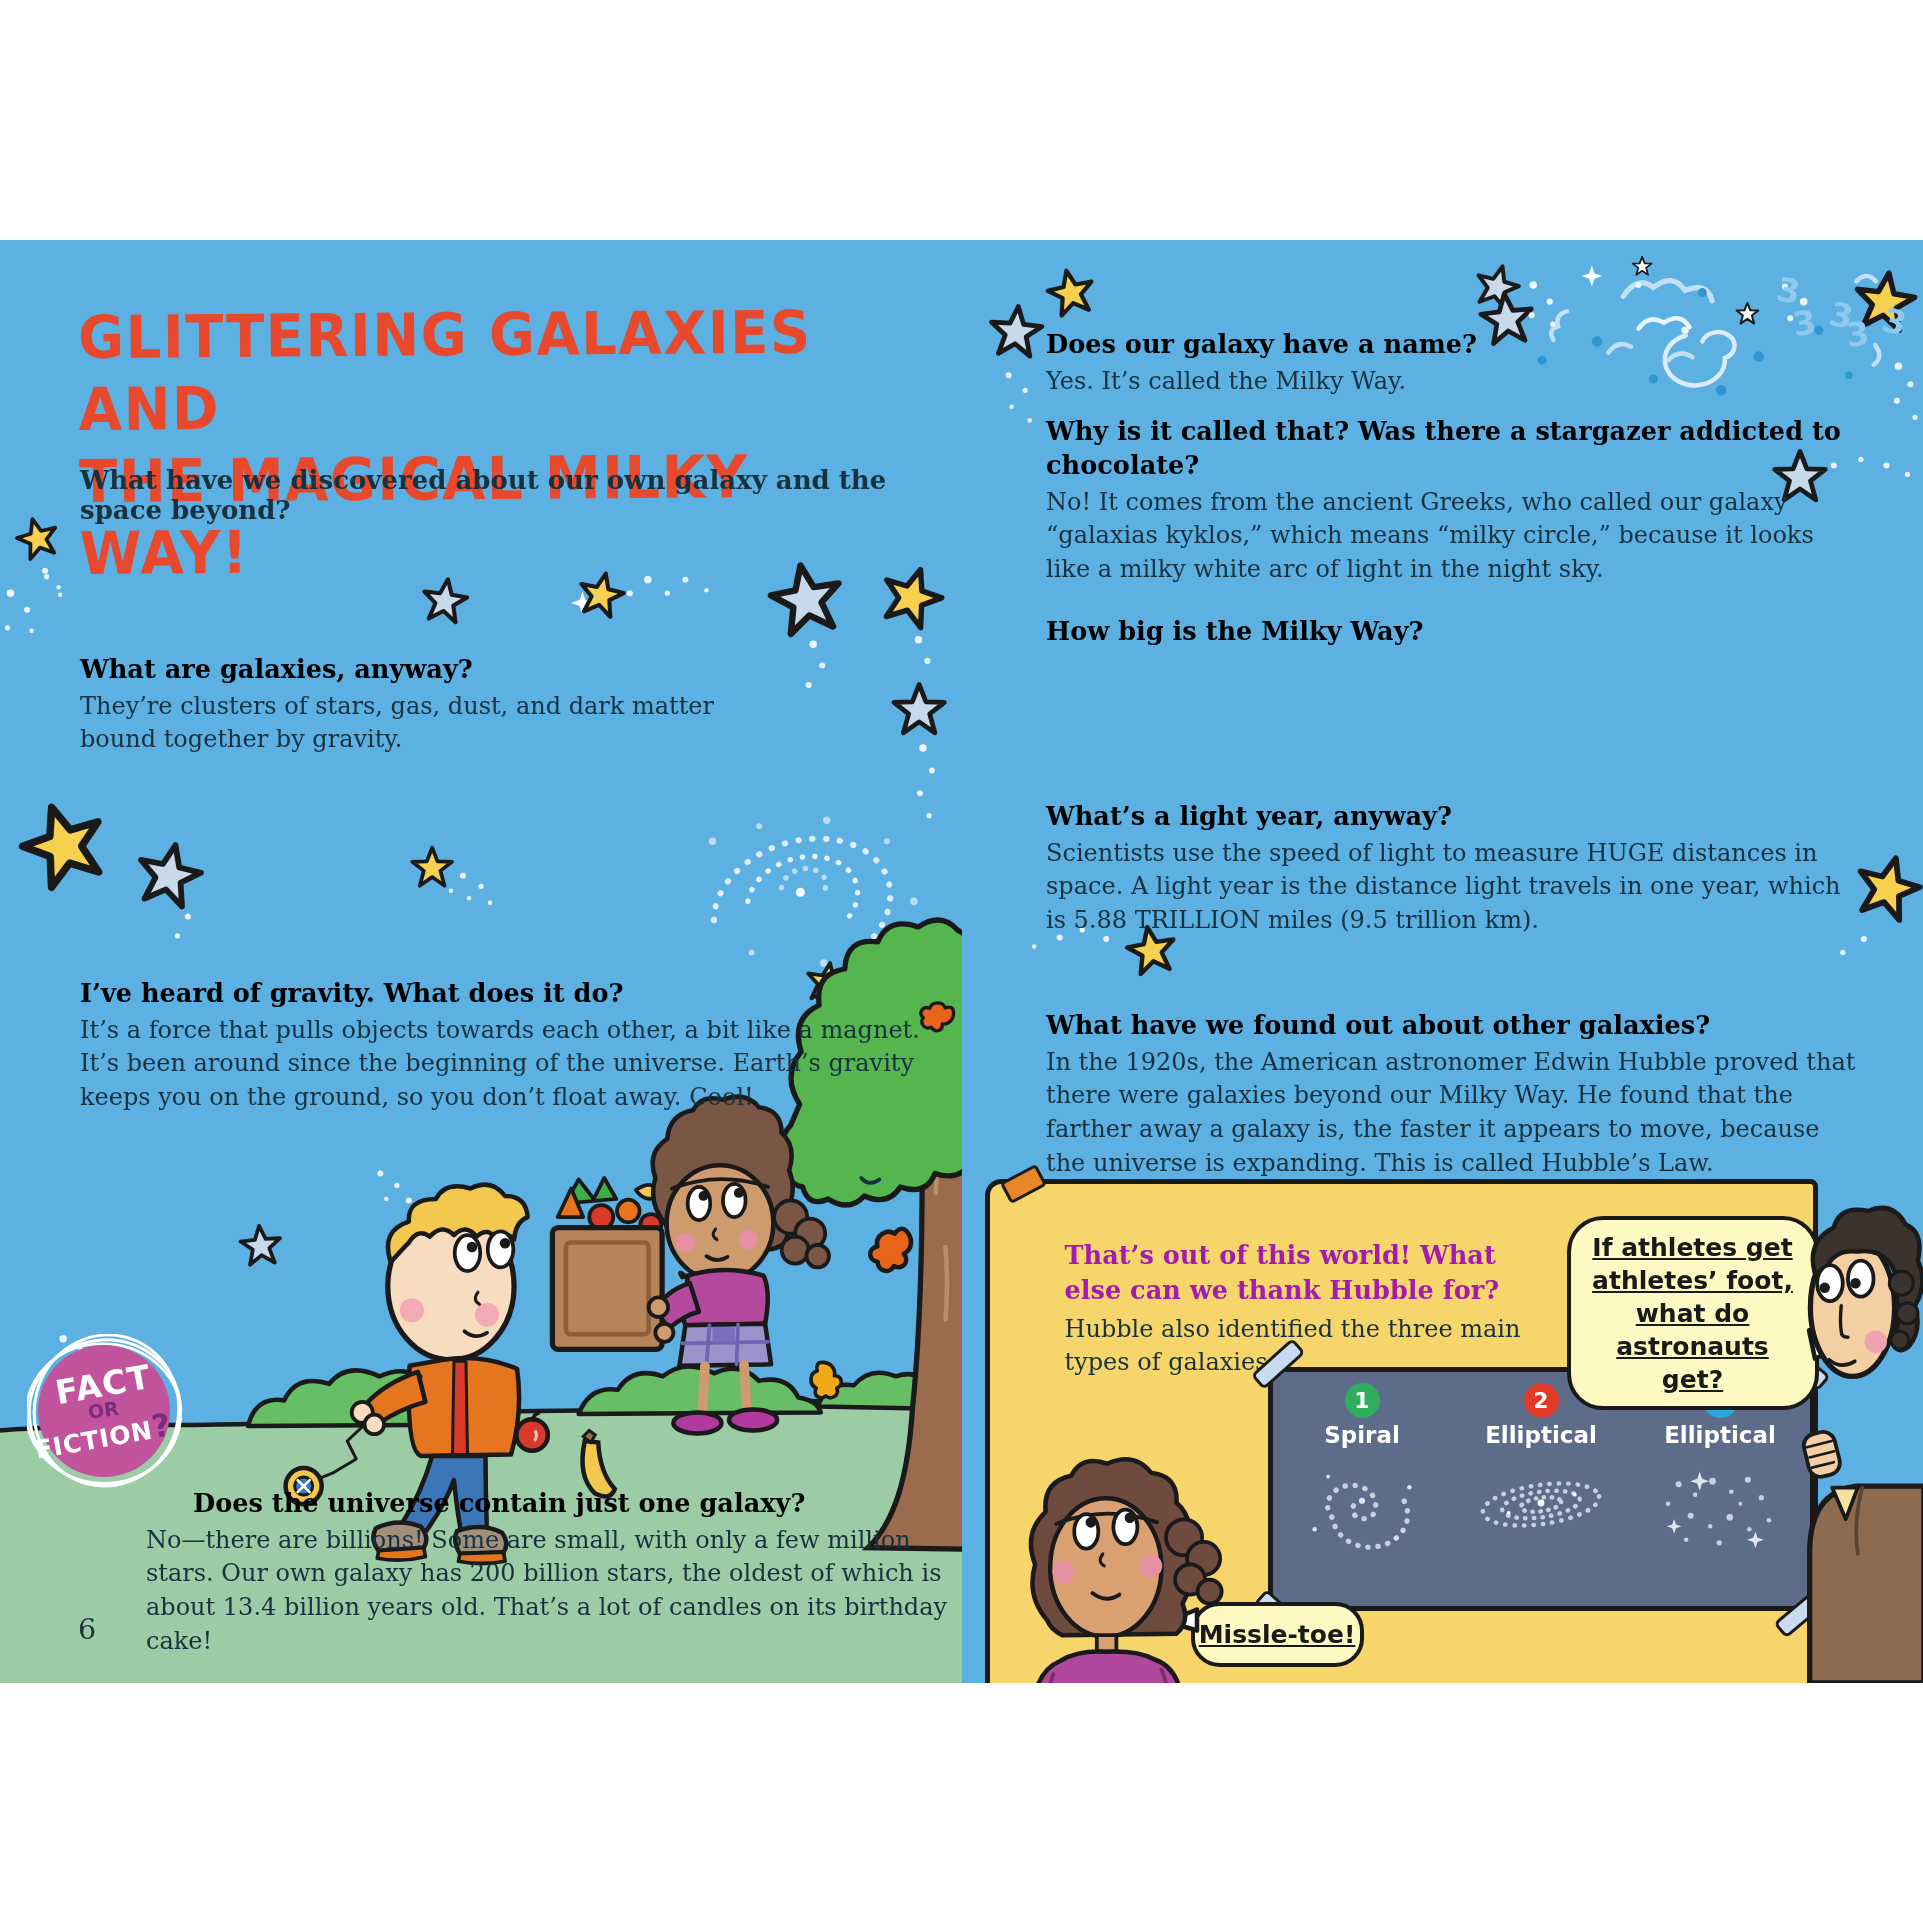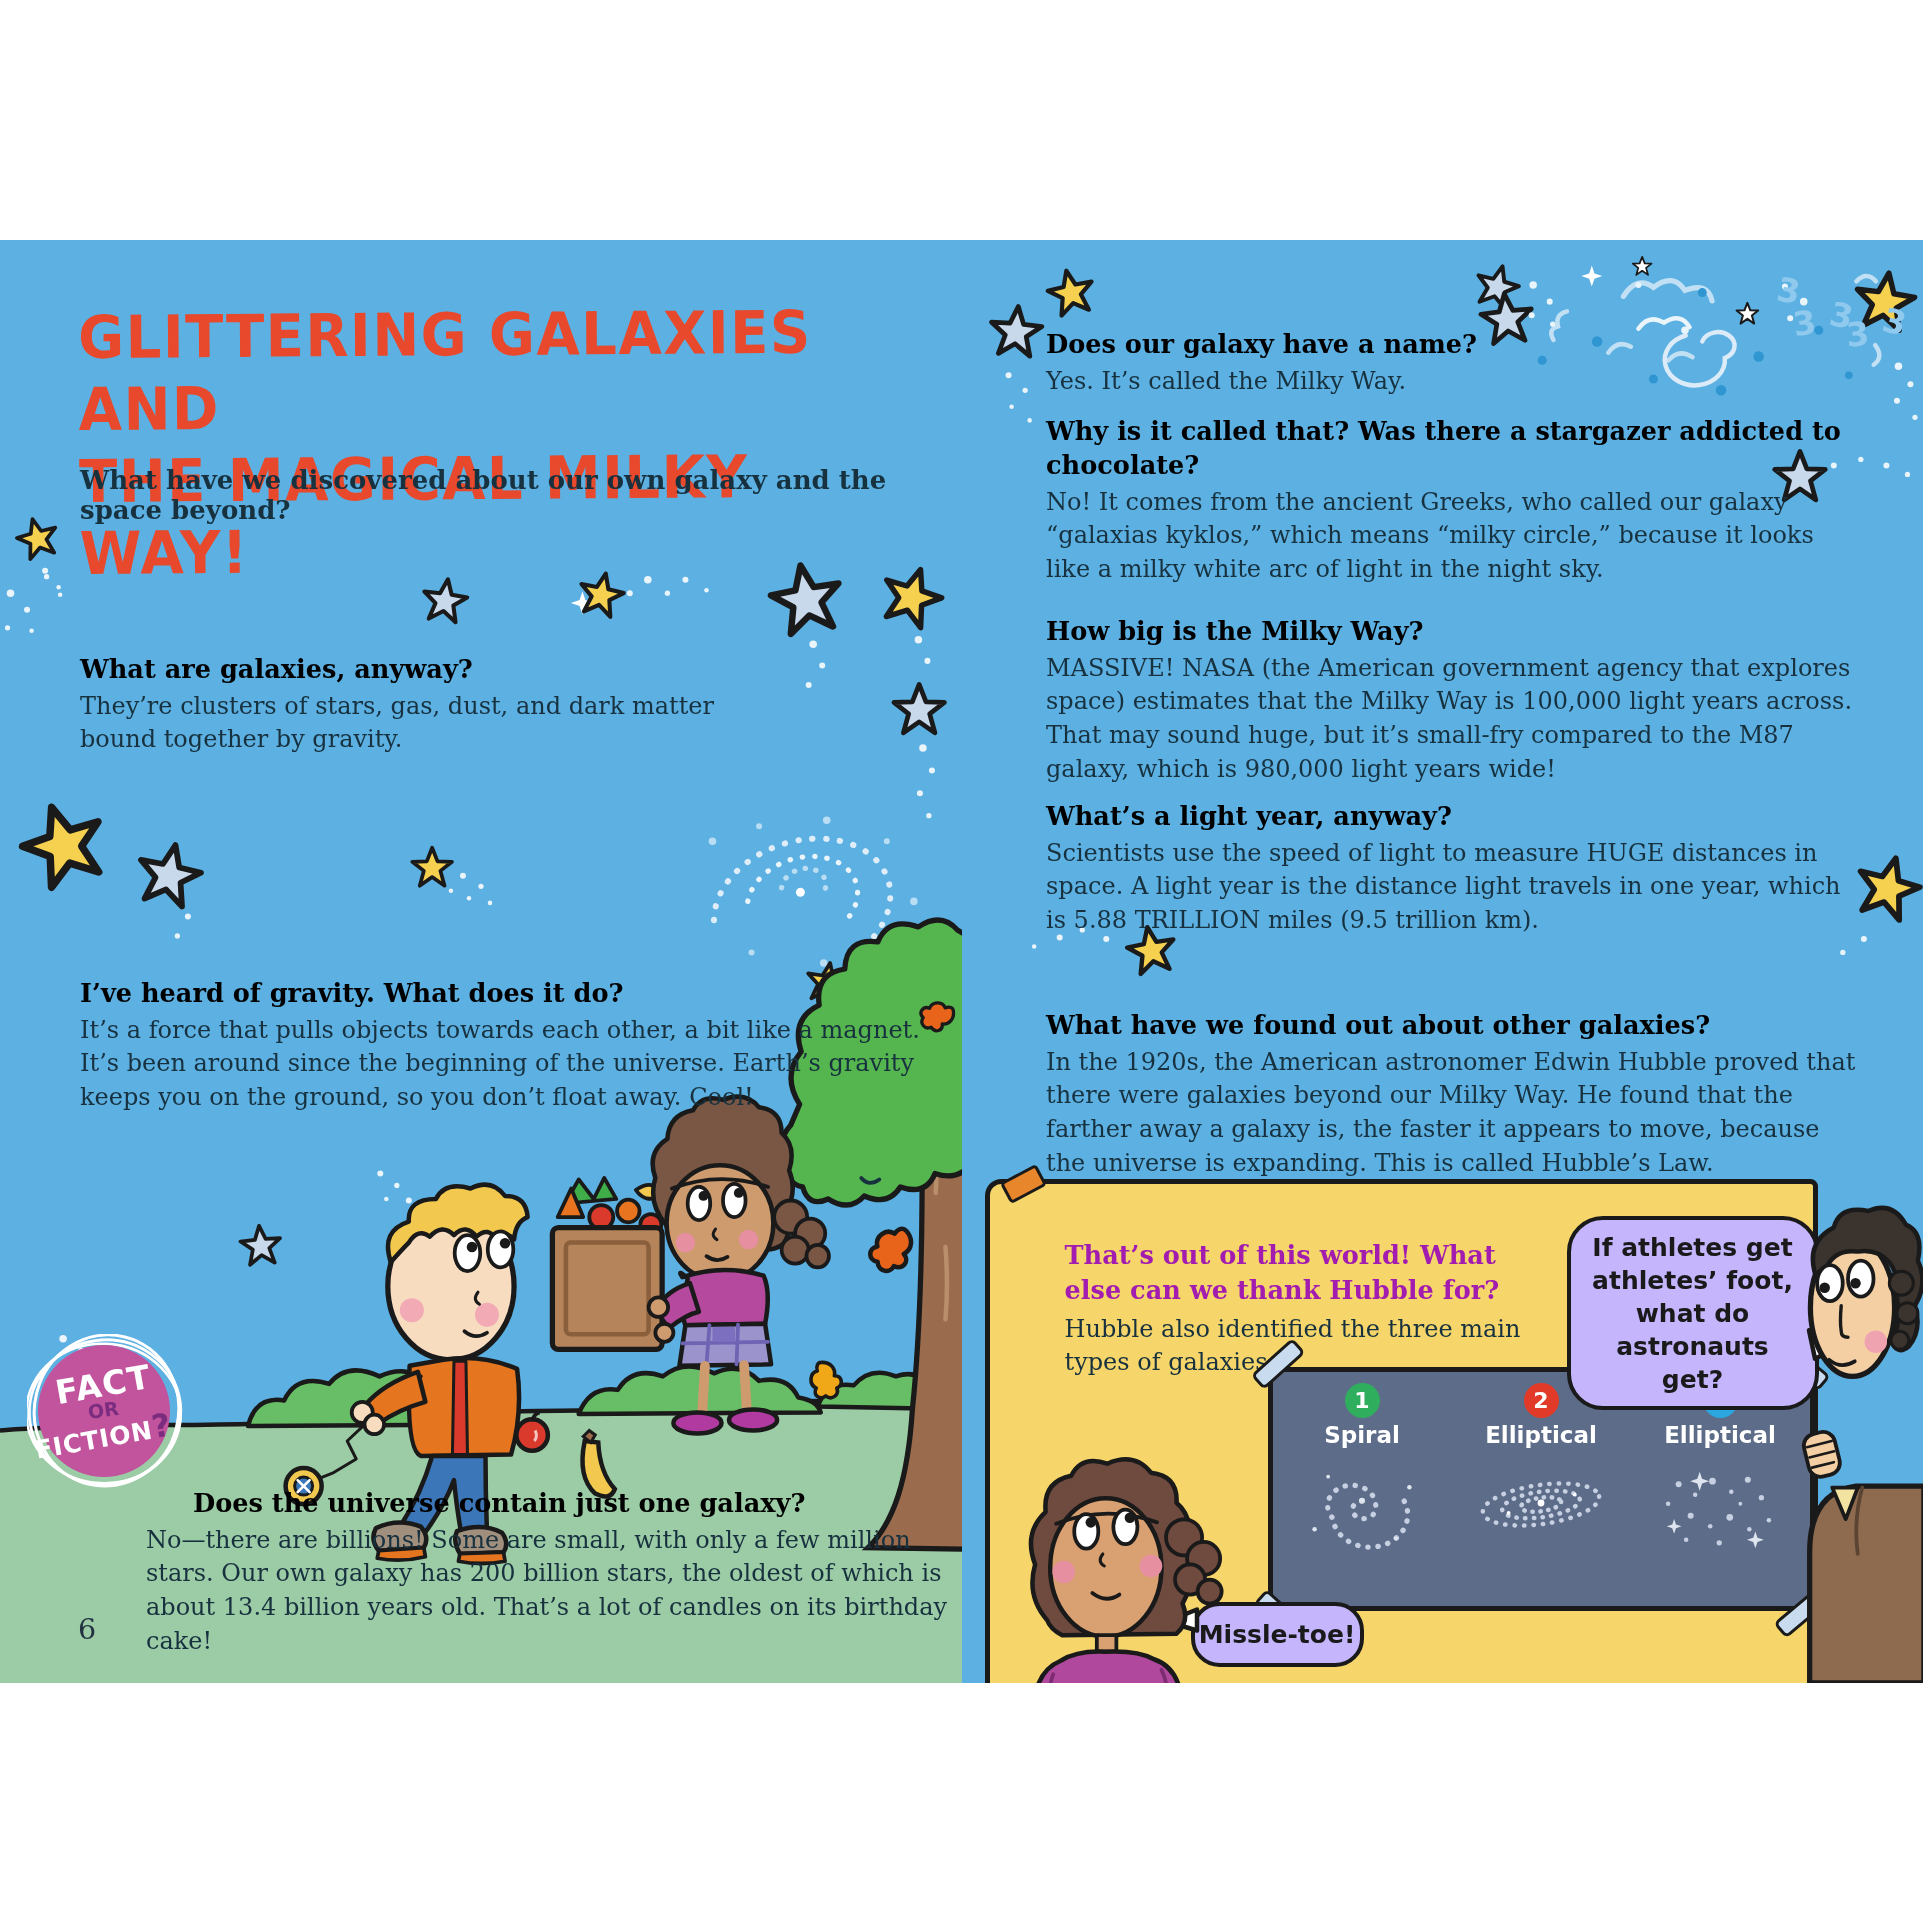--- a/index.html
+++ b/index.html
@@ -42,22 +42,22 @@
   
   .panel{position:absolute;left:22.5px;top:939px;width:823px;height:526px;background:#f6d66a;
          border:5.3px solid #1a1a1a;border-radius:16.5px 7.5px 4.5px 12px;z-index:4;}
   .panel .clip-orange{position:absolute;left:13.5px;top:-12px;width:35px;height:18px;background:#e8862b;
          border:3px solid #1a1a1a;border-radius:4.5px;transform:rotate(-28deg);}
   .panel-heading{position:absolute;left:75px;top:54px;width:496px;
          font-family:"DejaVu Serif",serif;font-weight:bold;font-size:25.6px;line-height:1.35;color:#a21caf;}
   .panel-body{position:absolute;left:75px;top:129px;width:481px;
          font-family:"DejaVu Serif",serif;font-size:24px;line-height:1.38;color:#17313f;}
 
-  .bubble{position:absolute;background:#c4b5fd;border:4.5px solid #1a1a1a;border-radius:30px;
-         font-family:"DejaVu Sans",sans-serif;font-weight:bold;color:#1a1a1a;text-align:center;z-index:6;}
+  .bubble{position:absolute;background:#fef9c3;border:4.5px solid #1a1a1a;border-radius:30px;
+         font-family:"DejaVu Sans",sans-serif;font-weight:bold;color:#1a1a1a;text-align:center;z-index:6;text-decoration:underline;}
   .bubble-q{left:577px;top:32px;width:252px;height:194px;font-size:25px;line-height:1.32;
          display:flex;align-items:center;justify-content:center;padding:6px 15px;box-sizing:border-box;border-radius:36px;}
   .bubble-a{left:201px;top:418px;width:165px;height:57px;font-size:25px;
          display:flex;align-items:center;justify-content:center;border-radius:28.6px;}
   .tail{position:absolute;z-index:7;}
 
   
   .board{position:absolute;left:278px;top:183px;width:537px;height:234px;background:#5d6c88;
          border:5.3px solid #1a1a1a;border-radius:7.5px;display:flex;z-index:5;}
   .gcol{flex:1;display:flex;flex-direction:column;align-items:center;padding-top:10.5px;}
@@ -378,21 +378,20 @@
     <div class="qa rqa rqa1">
       <div class="q">Does our galaxy have a name?</div>
       <div class="a">Yes. It’s called the Milky Way.</div>
     </div>
     <div class="qa rqa rqa2">
       <div class="q">Why is it called that? Was there a stargazer addicted to chocolate?</div>
       <div class="a">No! It comes from the ancient Greeks, who called our galaxy “galaxias kyklos,” which means “milky circle,” because it looks like a milky white arc of light in the night sky.</div>
     </div>
     <div class="qa rqa rqa3">
       <div class="q">How big is the Milky Way?</div>
-      <div class="a">MASSIVE! NASA (the American government agency that explores space) estimates that the Milky Way is 100,000 light years across. That may sound huge, but it’s small-fry compared to the M87 galaxy, which is 980,000 light years wide!</div>
     </div>
     <div class="qa rqa rqa4">
       <div class="q">What’s a light year, anyway?</div>
       <div class="a">Scientists use the speed of light to measure HUGE distances in space. A light year is the distance light travels in one year, which is 5.88 TRILLION miles (9.5 trillion km).</div>
     </div>
     <div class="qa rqa rqa5">
       <div class="q">What have we found out about other galaxies?</div>
       <div class="a">In the 1920s, the American astronomer Edwin Hubble proved that there were galaxies beyond our Milky Way. He found that the farther away a galaxy is, the faster it appears to move, because the universe is expanding. This is called Hubble’s Law.</div>
     </div>
 

